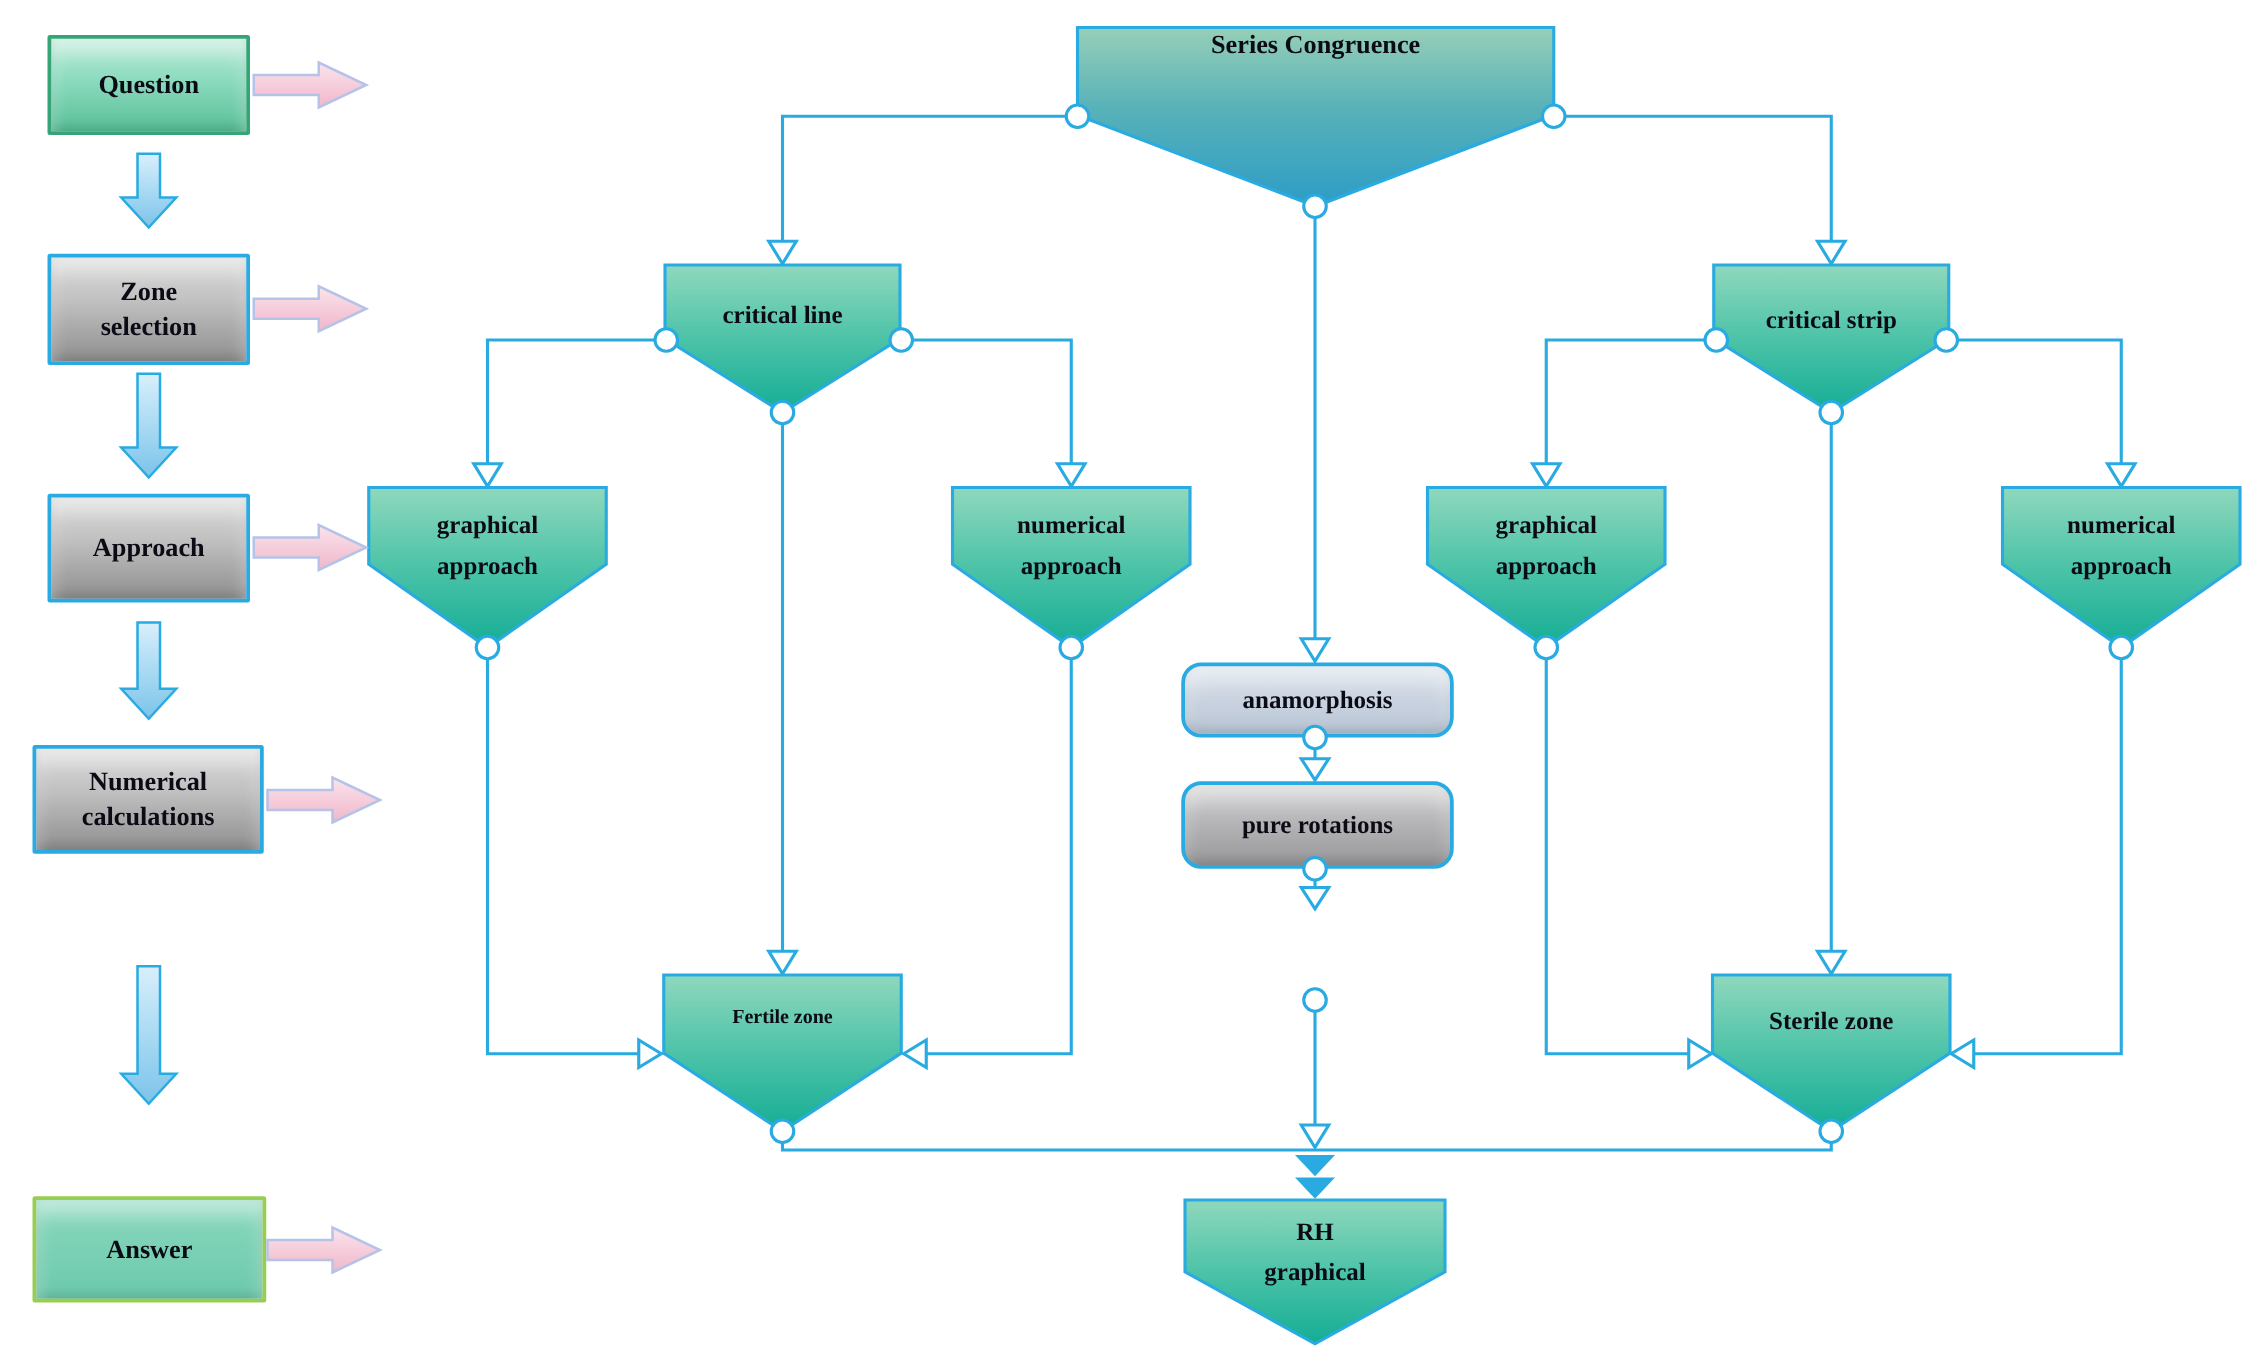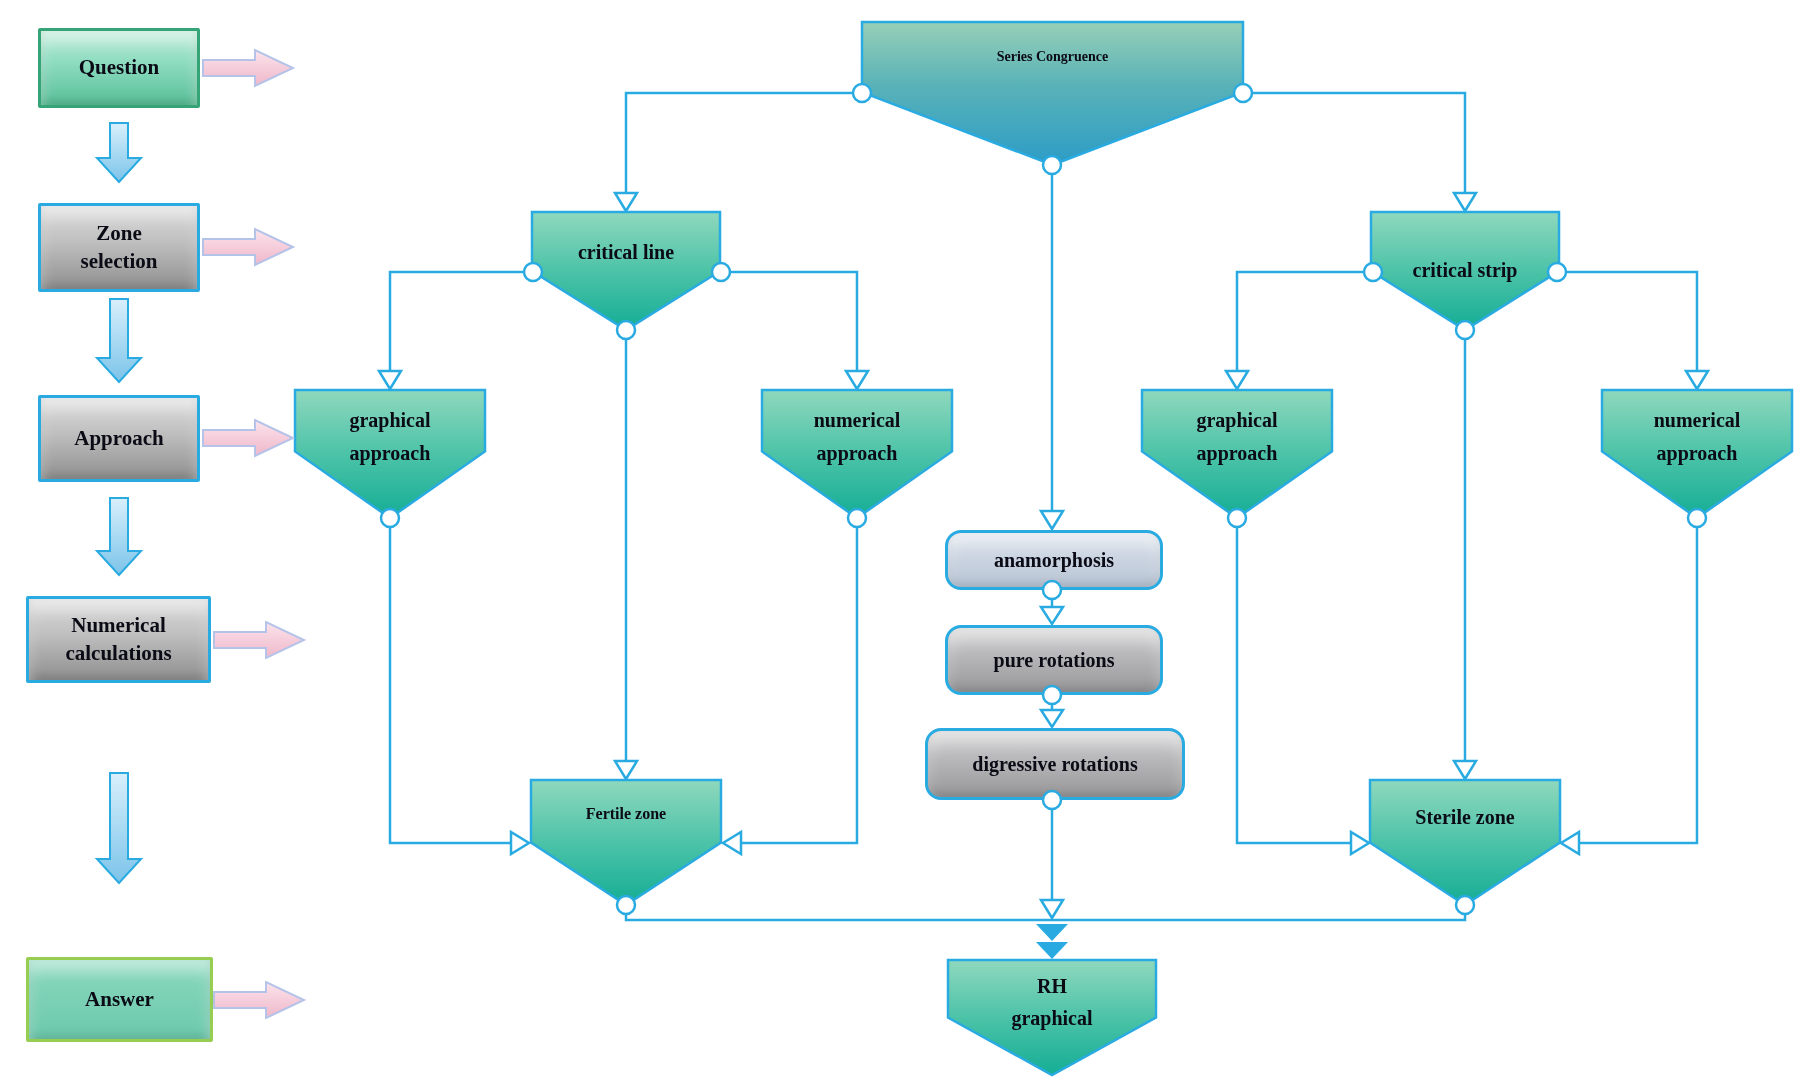--- a/index.html
+++ b/index.html
@@ -99,35 +99,35 @@
     <polygon points="0,13 52,13 52,3 90,21 52,39 52,29 0,29" fill="url(#gPinkArr)" stroke="#b5c3e8" stroke-width="2"></polygon>
   </svg>
   <svg class="sarrow" style="left:214px;top:979px" width="92" height="42">
     <polygon points="0,13 52,13 52,3 90,21 52,39 52,29 0,29" fill="url(#gPinkArr)" stroke="#b5c3e8" stroke-width="2"></polygon>
   </svg>
 
   <div class="node pent" style="left:862px;top:22px;width:381px;height:143px">
     <svg class="shape" viewBox="0 0 100 100" preserveAspectRatio="none">
       <polygon points="0,0 100,0 100,49 50,100 0,49" fill="url(#gBluePent)" stroke="#29abe2" stroke-width="2.5" vector-effect="non-scaling-stroke"></polygon>
     </svg>
-    <span class="lbl" style="padding-top:26px;font-size:14px">Series Congruence</span>
+    <span class="lbl" style="font-size:21px">Series Congruence</span>
   </div>
 
   <div class="node pent" style="left:532px;top:212px;width:188px;height:118px">
     <svg class="shape" viewBox="0 0 100 100" preserveAspectRatio="none">
       <polygon points="0,0 100,0 100,50 50,100 0,50" fill="url(#gPent)" stroke="#29abe2" stroke-width="2.5" vector-effect="non-scaling-stroke"></polygon>
     </svg>
     <span class="lbl" style="padding-top:27px;font-size:20px">critical line</span>
   </div>
 
   <div class="node pent" style="left:1371px;top:212px;width:188px;height:118px">
     <svg class="shape" viewBox="0 0 100 100" preserveAspectRatio="none">
       <polygon points="0,0 100,0 100,50 50,100 0,50" fill="url(#gPent)" stroke="#29abe2" stroke-width="2.5" vector-effect="non-scaling-stroke"></polygon>
     </svg>
-    <span class="lbl" style="padding-top:45px;font-size:20px">critical strip</span>
+    <span class="lbl" style="padding-top:31px;font-size:20px">critical strip</span>
   </div>
 
   <div class="node pent" style="left:295px;top:390px;width:190px;height:128px">
     <svg class="shape" viewBox="0 0 100 100" preserveAspectRatio="none">
       <polygon points="0,0 100,0 100,48 50,100 0,48" fill="url(#gPent)" stroke="#29abe2" stroke-width="2.5" vector-effect="non-scaling-stroke"></polygon>
     </svg>
     <span class="lbl" style="padding:14px 26px 0;box-sizing:border-box;font-size:20px;line-height:1.65">graphical approach</span>
   </div>
 
   <div class="node pent" style="left:762px;top:390px;width:190px;height:128px">
@@ -170,23 +170,20 @@
       <polygon points="0,0 100,0 100,50 50,100 0,50" fill="url(#gPent)" stroke="#29abe2" stroke-width="2.5" vector-effect="non-scaling-stroke"></polygon>
     </svg>
     <span class="lbl" style="padding-top:10px;font-size:20px;line-height:1.6;max-width:110px;margin:0 auto">RH graphical</span>
   </div>
 
   <div class="rbox lgray node" style="left:945px;top:530px;width:218px;height:60px">
     <span class="lbl" style="font-size:20px">anamorphosis</span>
   </div>
   <div class="rbox mgray node" style="left:945px;top:625px;width:218px;height:70px">
     <span class="lbl" style="font-size:20px">pure rotations</span>
-  </div>
-  <div class="rbox mgray node" style="left:925px;top:728px;width:260px;height:72px">
-    <span class="lbl" style="font-size:20px">digressive rotations</span>
   </div>
 
   <svg class="wires" width="1811" height="1091">
     <g fill="none" stroke="#29abe2" stroke-width="2.5">
       <path d="M862,93 H626 V200"></path>
       <path d="M1243,93 H1465 V200"></path>
       <path d="M1052,165 V516"></path>
       <path d="M533,272 H390 V378"></path>
       <path d="M721,272 H857 V378"></path>
       <path d="M1373,272 H1237 V378"></path>

